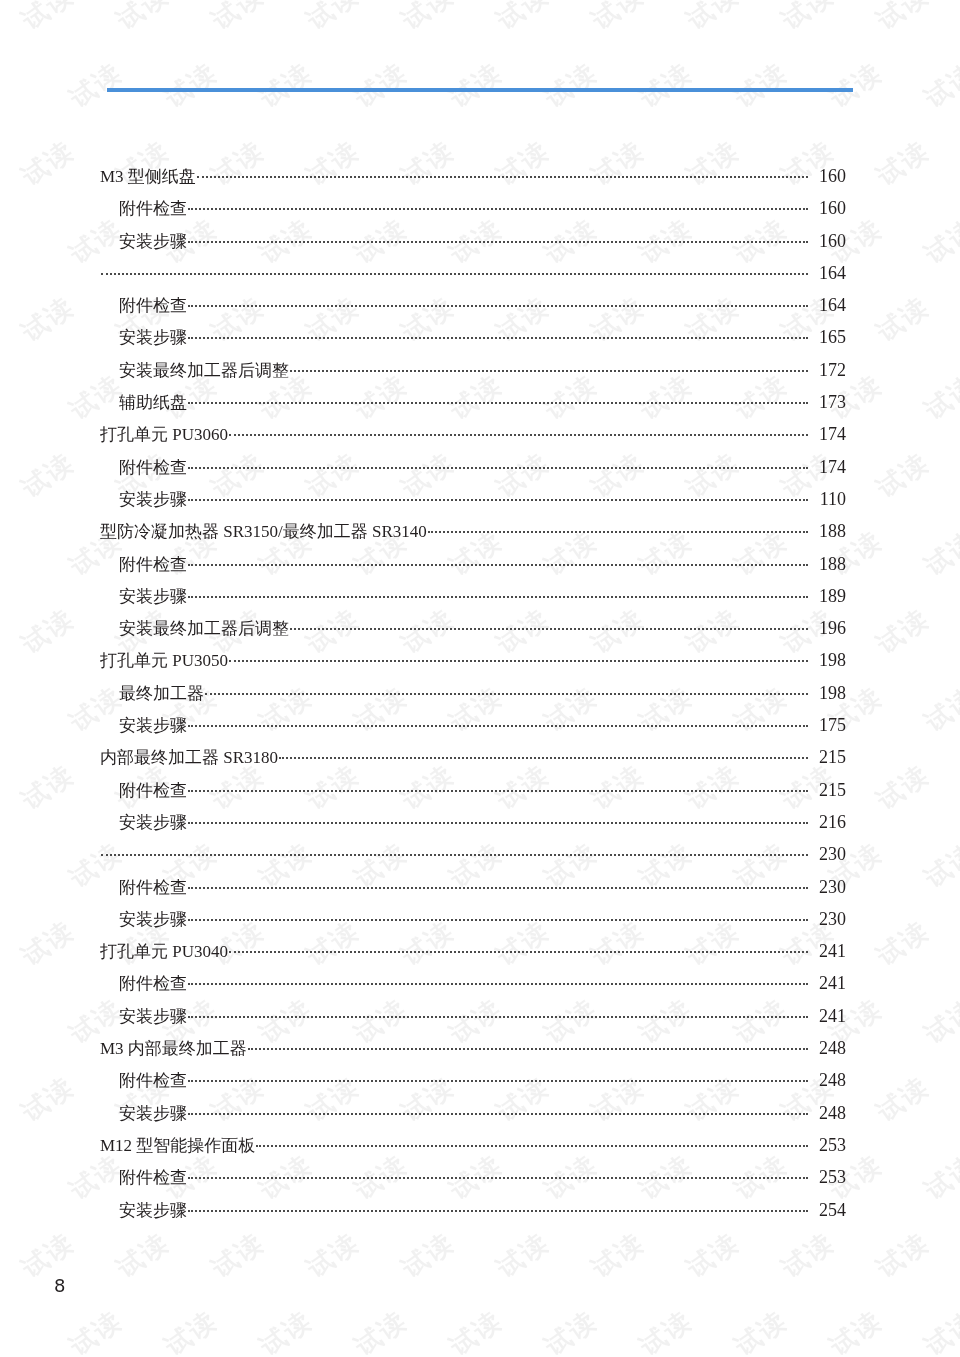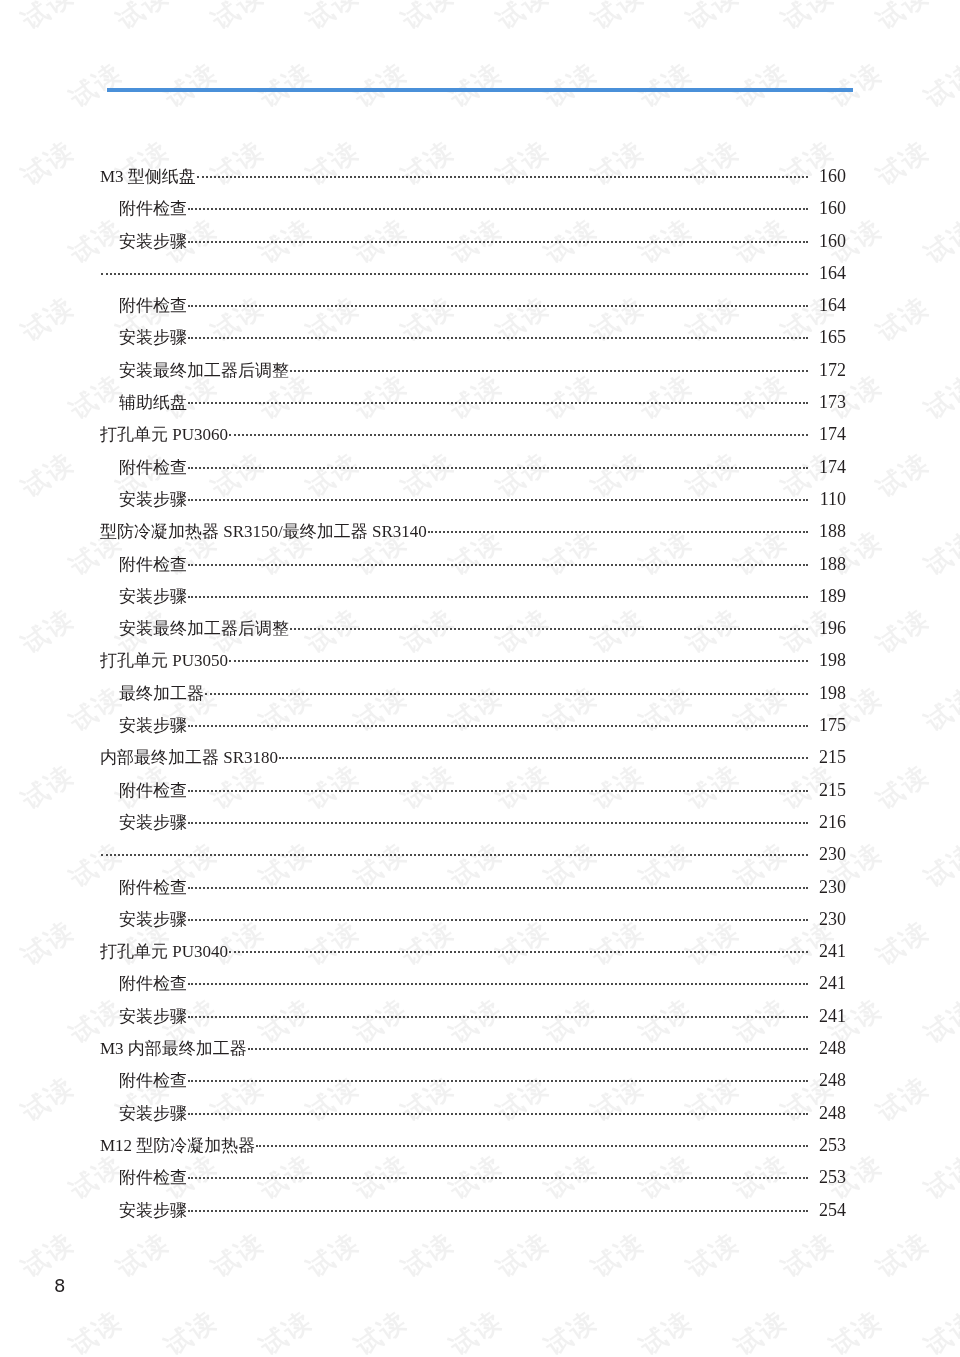--- a/index.html
+++ b/index.html
@@ -363,21 +363,21 @@
       <span class="toc-title">附件检查</span>
       <span class="toc-leader"></span>
       <span class="toc-page">248</span>
     </div>
     <div class="toc-row sub">
       <span class="toc-title">安装步骤</span>
       <span class="toc-leader"></span>
       <span class="toc-page">248</span>
     </div>
     <div class="toc-row">
-      <span class="toc-title">M12 型防冷凝加热器</span>
+      <span class="toc-title">M12 型智能操作面板</span>
       <span class="toc-leader"></span>
       <span class="toc-page">253</span>
     </div>
     <div class="toc-row sub">
       <span class="toc-title">附件检查</span>
       <span class="toc-leader"></span>
       <span class="toc-page">253</span>
     </div>
     <div class="toc-row sub">
       <span class="toc-title">安装步骤</span>

